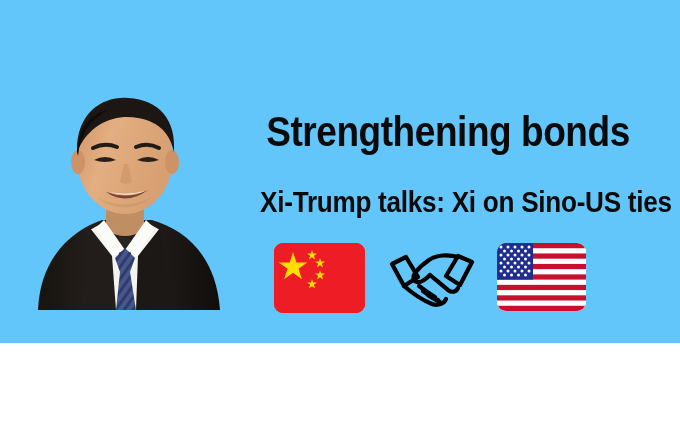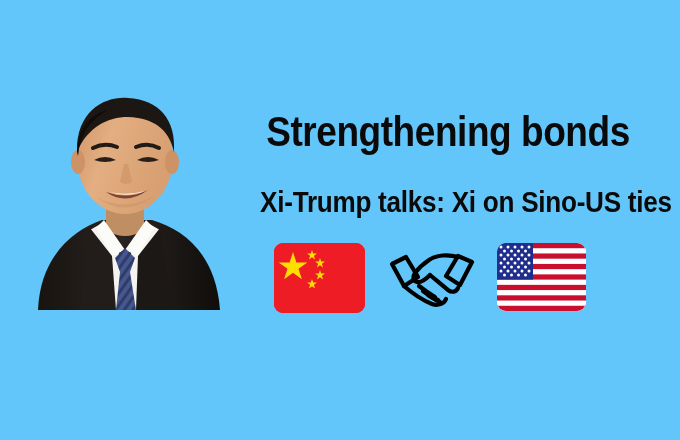--- a/index.html
+++ b/index.html
@@ -5,21 +5,21 @@
   html, body {
     margin: 0;
     padding: 0;
   }
   body {
     font-family: "Liberation Sans", sans-serif;
   }
   #banner {
     position: relative;
     width: 680px;
-    height: 440px;
+    height: 343px;
     overflow: hidden;
     background: #63c6fa;
   }
 
   
   #portrait {
     position: absolute;
     left: 20px;
     top: 90px;
     width: 210px;

